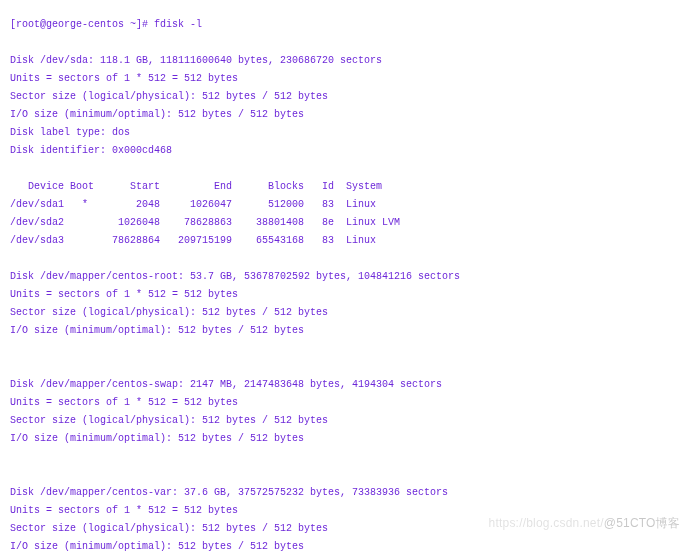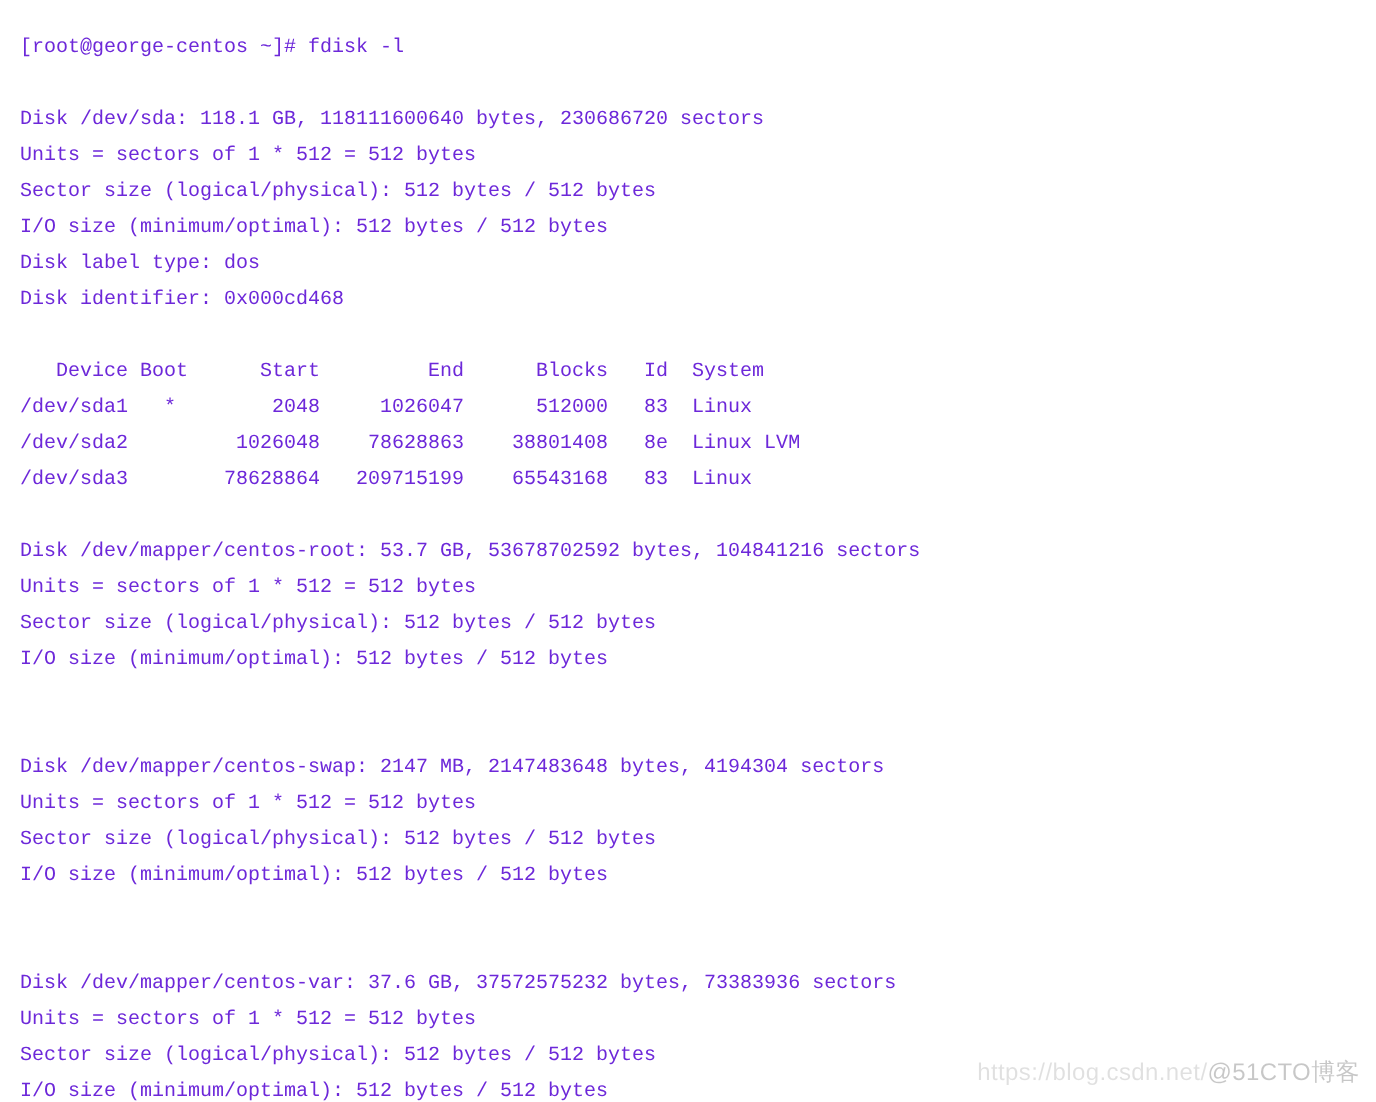--- a/index.html
+++ b/index.html
@@ -16,21 +16,21 @@
     line-height: 18px;
     color: #6d28d9;
     margin: 0;
     padding: 16px 10px;
     white-space: pre;
     position: relative;
   }
   .watermark {
     position: absolute;
     right: 8px;
-    bottom: 6px;
+    bottom: 19px;
     font-family: Arial, sans-serif;
     font-size: 12px;
     color: rgba(0,0,0,0.22);
     letter-spacing: 0.2px;
     pointer-events: none;
   }
   .watermark .grey {
     color: rgba(0,0,0,0.12);
   }
 </style>

